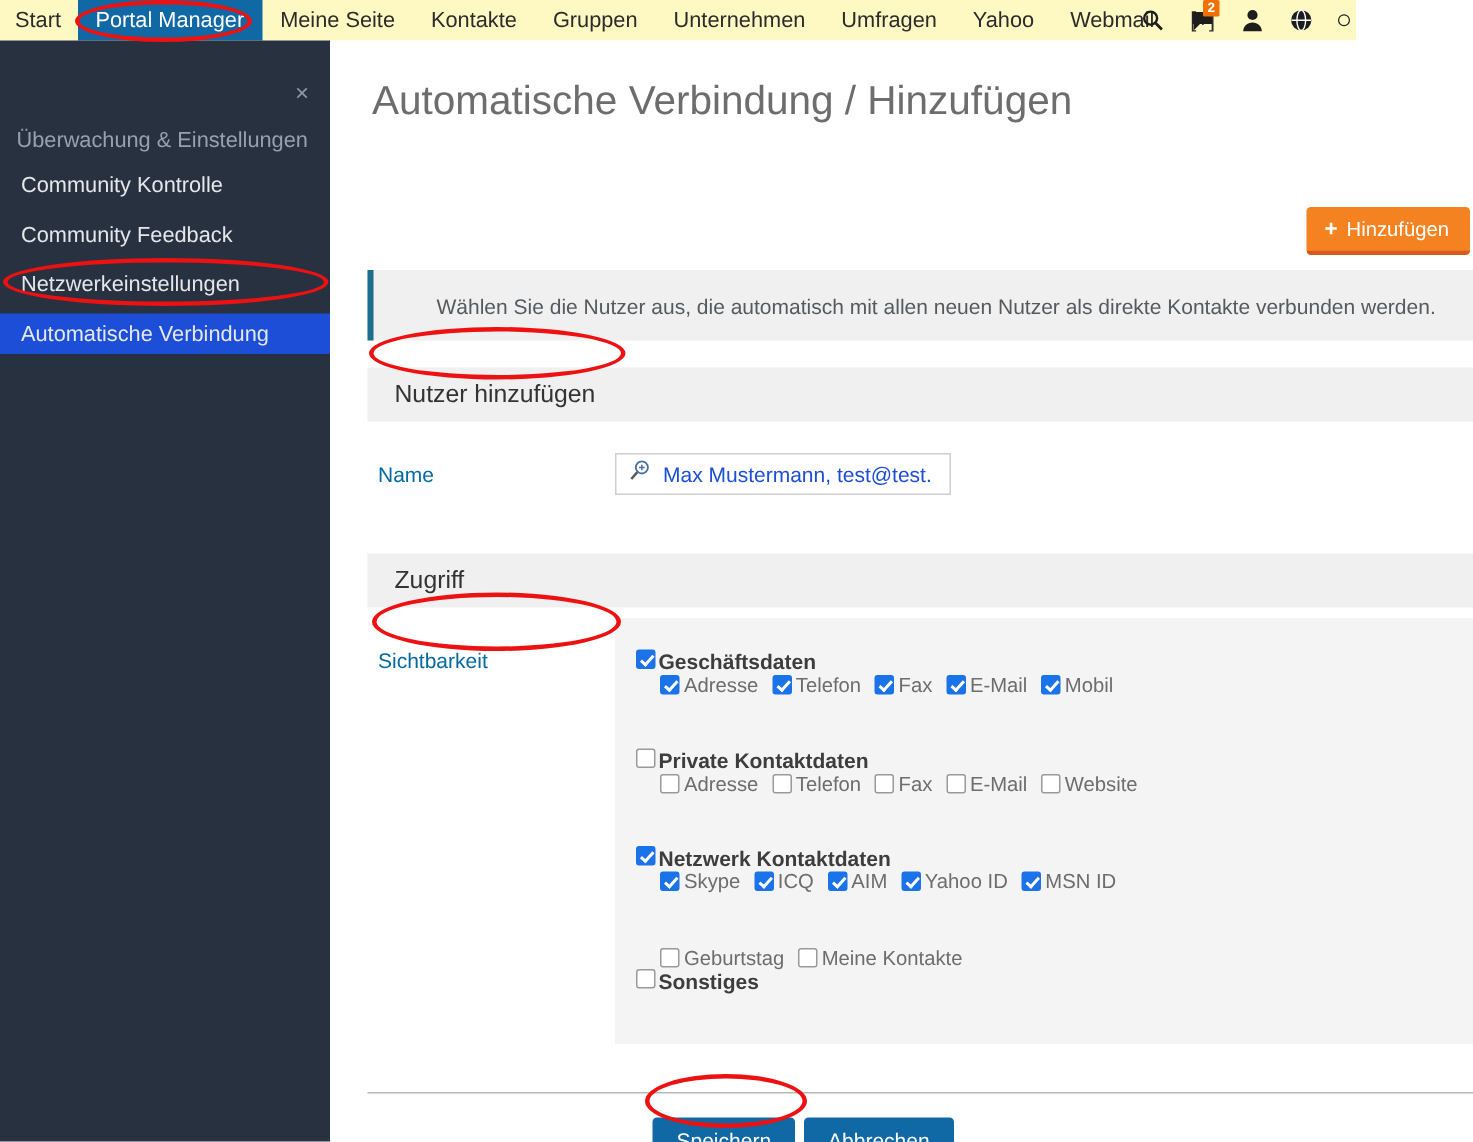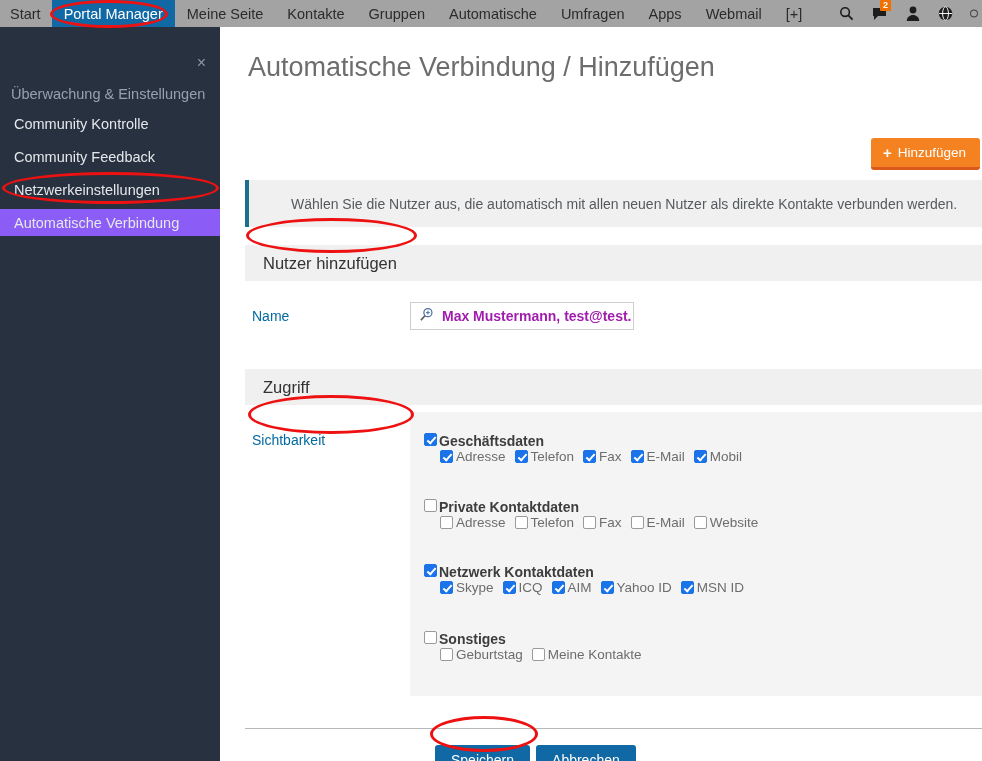--- a/index.html
+++ b/index.html
@@ -7,22 +7,22 @@
     margin: 0; padding: 0;
     width: 982px; height: 761px;
     overflow: hidden;
     background: #ffffff;
     font-family: "Liberation Sans", sans-serif;
   }
 
   
   #topbar {
     position: absolute; top: 0; left: 0;
-    width: 982px; height: 27px;
-    background: #a3a3a3;
+    width: 904px; height: 27px;
+    background: #fef9c3;
     display: flex; align-items: center;
   }
   #nav-left { display: flex; align-items: stretch; height: 27px; }
   .nav-item {
     display: flex; align-items: center;
     padding: 0 12px; height: 27px;
     font-size: 14.5px; color: #2b2b2b;
     white-space: nowrap;
   }
   .nav-item.first { padding-left: 10px; padding-right: 11px; }
@@ -66,21 +66,21 @@
   }
   #sidebar-list {
     position: absolute; top: 83px; left: 0; width: 252px;
   }
   .side-item {
     height: 27px; display: flex; align-items: center;
     padding-left: 14px;
     color: #e4e7eb; font-size: 14.5px;
     white-space: nowrap;
   }
-  .side-item.selected { background: #8b5cf6; }
+  .side-item.selected { background: #1d4ed8; }
   .side-gap { height: 6px; }
 
   
   #main {
     position: absolute; top: 27px; left: 220px;
     width: 762px; height: 734px;
     background: #ffffff;
   }
   #page-title {
     position: absolute; top: 25px; left: 28px;
@@ -129,21 +129,21 @@
   #label-sicht { top: 405px; }
 
   #name-input-wrap {
     position: absolute; top: 275px; left: 190px;
     width: 224px; height: 28px;
     background: #ffffff;
     border: 1px solid #cfcfcf;
     display: flex; align-items: center;
     padding-left: 8px; gap: 8px;
   }
-  #name-placeholder { font-size: 14px; color: #a21caf; white-space: nowrap; font-weight: bold; }
+  #name-placeholder { font-size: 14px; color: #1d4ed8; white-space: nowrap; }
 
   
   #cb-panel {
     position: absolute; top: 385px; left: 190px;
     width: 592px; height: 284px;
     background: #f4f4f4;
   }
   .cb-group { position: absolute; left: 14px; }
   .cb-row {
     display: flex; align-items: flex-start;
@@ -203,23 +203,23 @@
 </head>
 <body>
 
 <div id="topbar">
   <div id="nav-left">
       <div class="nav-item first">Start</div>
       <div class="nav-item active">Portal Manager</div>
       <div class="nav-item">Meine Seite</div>
       <div class="nav-item">Kontakte</div>
       <div class="nav-item">Gruppen</div>
-      <div class="nav-item">Automatische</div>
+      <div class="nav-item">Unternehmen</div>
       <div class="nav-item">Umfragen</div>
-      <div class="nav-item">Apps</div>
+      <div class="nav-item">Yahoo</div>
       <div class="nav-item">Webmail</div>
       <div class="nav-item">[+]</div>
     </div>
   <div id="nav-right">
     <div class="nav-icon">
       <svg width="15" height="15" viewBox="0 0 16 16">
           <circle cx="6.5" cy="6.5" r="4.6" fill="none" stroke="#1d1d1d" stroke-width="1.7"></circle>
           <line x1="10" y1="10" x2="14.5" y2="14.5" stroke="#1d1d1d" stroke-width="2"></line>
         </svg>
     </div>
@@ -376,33 +376,33 @@
             <span class="box checked"></span>
             <span class="cb-sub-label">Yahoo ID</span>
           </span>
           <span class="cb-sub-item">
             <span class="box checked"></span>
             <span class="cb-sub-label">MSN ID</span>
           </span>
         </div>
       </div>
       <div class="cb-group" style="top: 219px;">
+        <div class="cb-row cb-sub">
+          <span class="cb-sub-item">
+            <span class="box"></span>
+            <span class="cb-sub-label">Geburtstag</span>
+          </span>
+          <span class="cb-sub-item">
+            <span class="box"></span>
+            <span class="cb-sub-label">Meine Kontakte</span>
+          </span>
+        </div>
         <div class="cb-row cb-main">
           <span class="box"></span>
           <span>Sonstiges</span>
-        </div>
-        <div class="cb-row cb-sub">
-          <span class="cb-sub-item">
-            <span class="box"></span>
-            <span class="cb-sub-label">Geburtstag</span>
-          </span>
-          <span class="cb-sub-item">
-            <span class="box"></span>
-            <span class="cb-sub-label">Meine Kontakte</span>
-          </span>
         </div>
       </div>
     </div>
 
   <div id="divider"></div>
 
   <div id="btn-row">
     <button class="btn-blue">Speichern</button>
     <button class="btn-blue">Abbrechen</button>
   </div>

